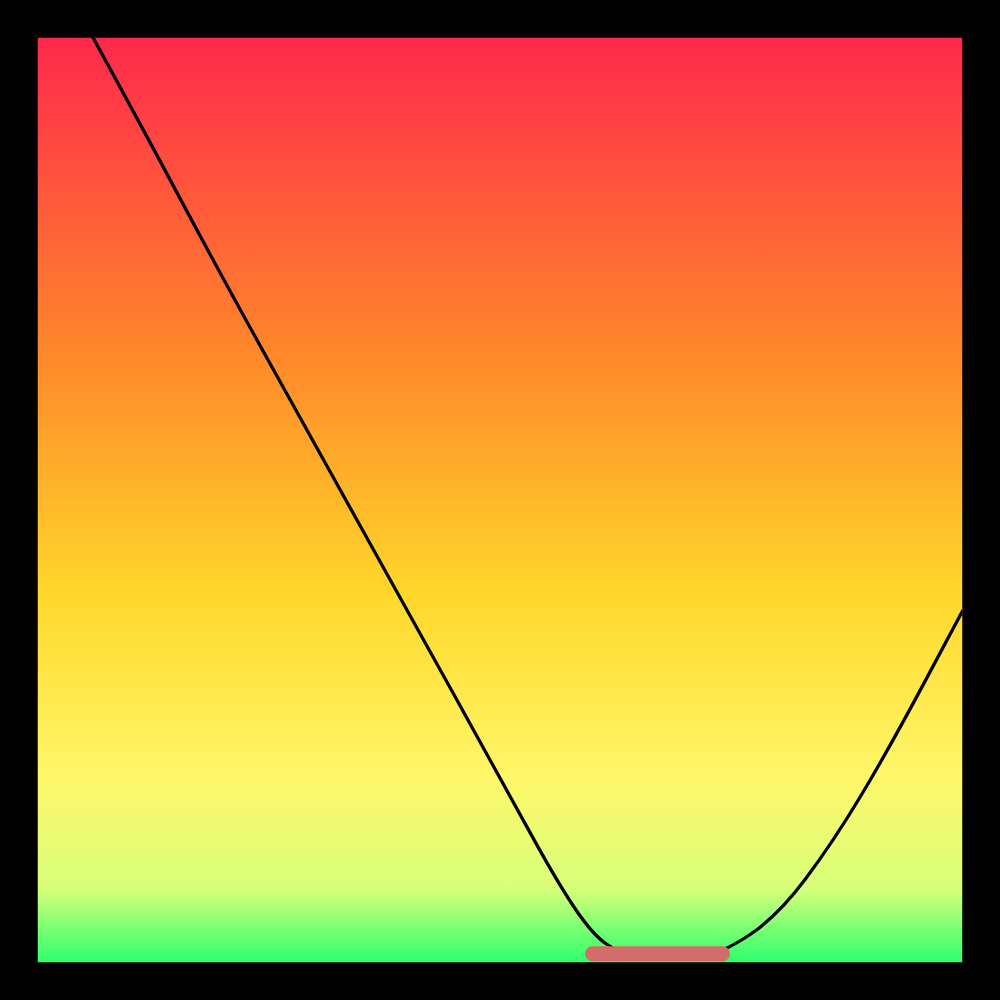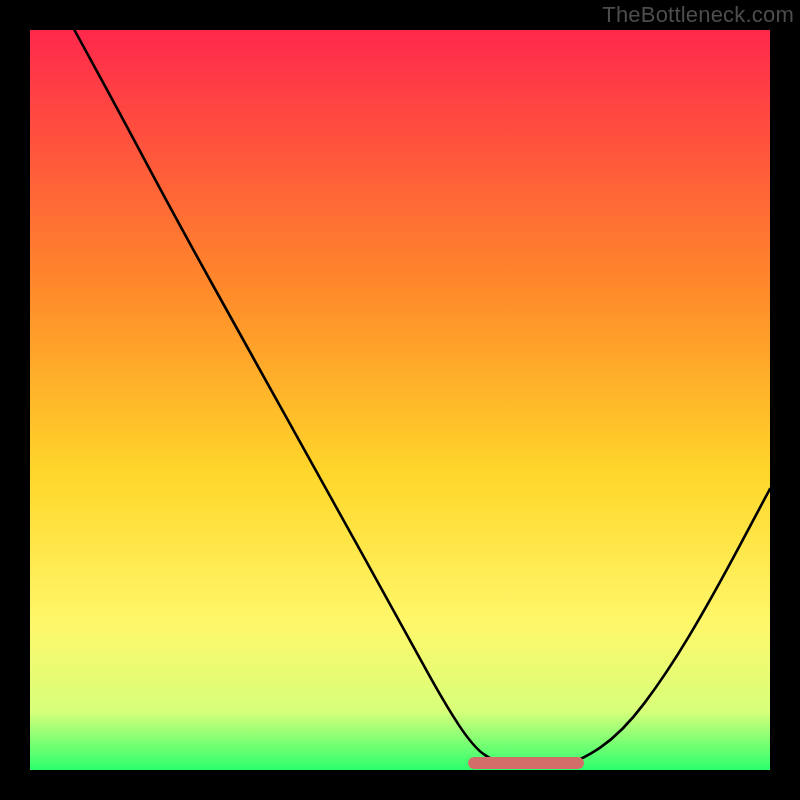--- a/index.html
+++ b/index.html
@@ -53,21 +53,20 @@
     position: absolute;
     height: 12px;
     border-radius: 6px;
     background: #d26d6a;
   }
 </style>
 </head>
 <body>
 
 <div class="frame">
-  <div class="watermark">TheBottleneck.com</div>
 
   <div class="plot">
     <svg class="gradient" viewBox="0 0 740 740" preserveAspectRatio="none">
       <defs>
         <linearGradient id="bg-grad" x1="0" y1="0" x2="0" y2="1">
           <stop id="g0" offset="0%" stop-color="#ff284c"></stop>
           <stop id="g1" offset="35%" stop-color="#ff8a2a"></stop>
           <stop id="g2" offset="60%" stop-color="#ffd72a"></stop>
           <stop id="g3" offset="80%" stop-color="#fff76a"></stop>
           <stop id="g4" offset="92%" stop-color="#d8ff7a"></stop>

